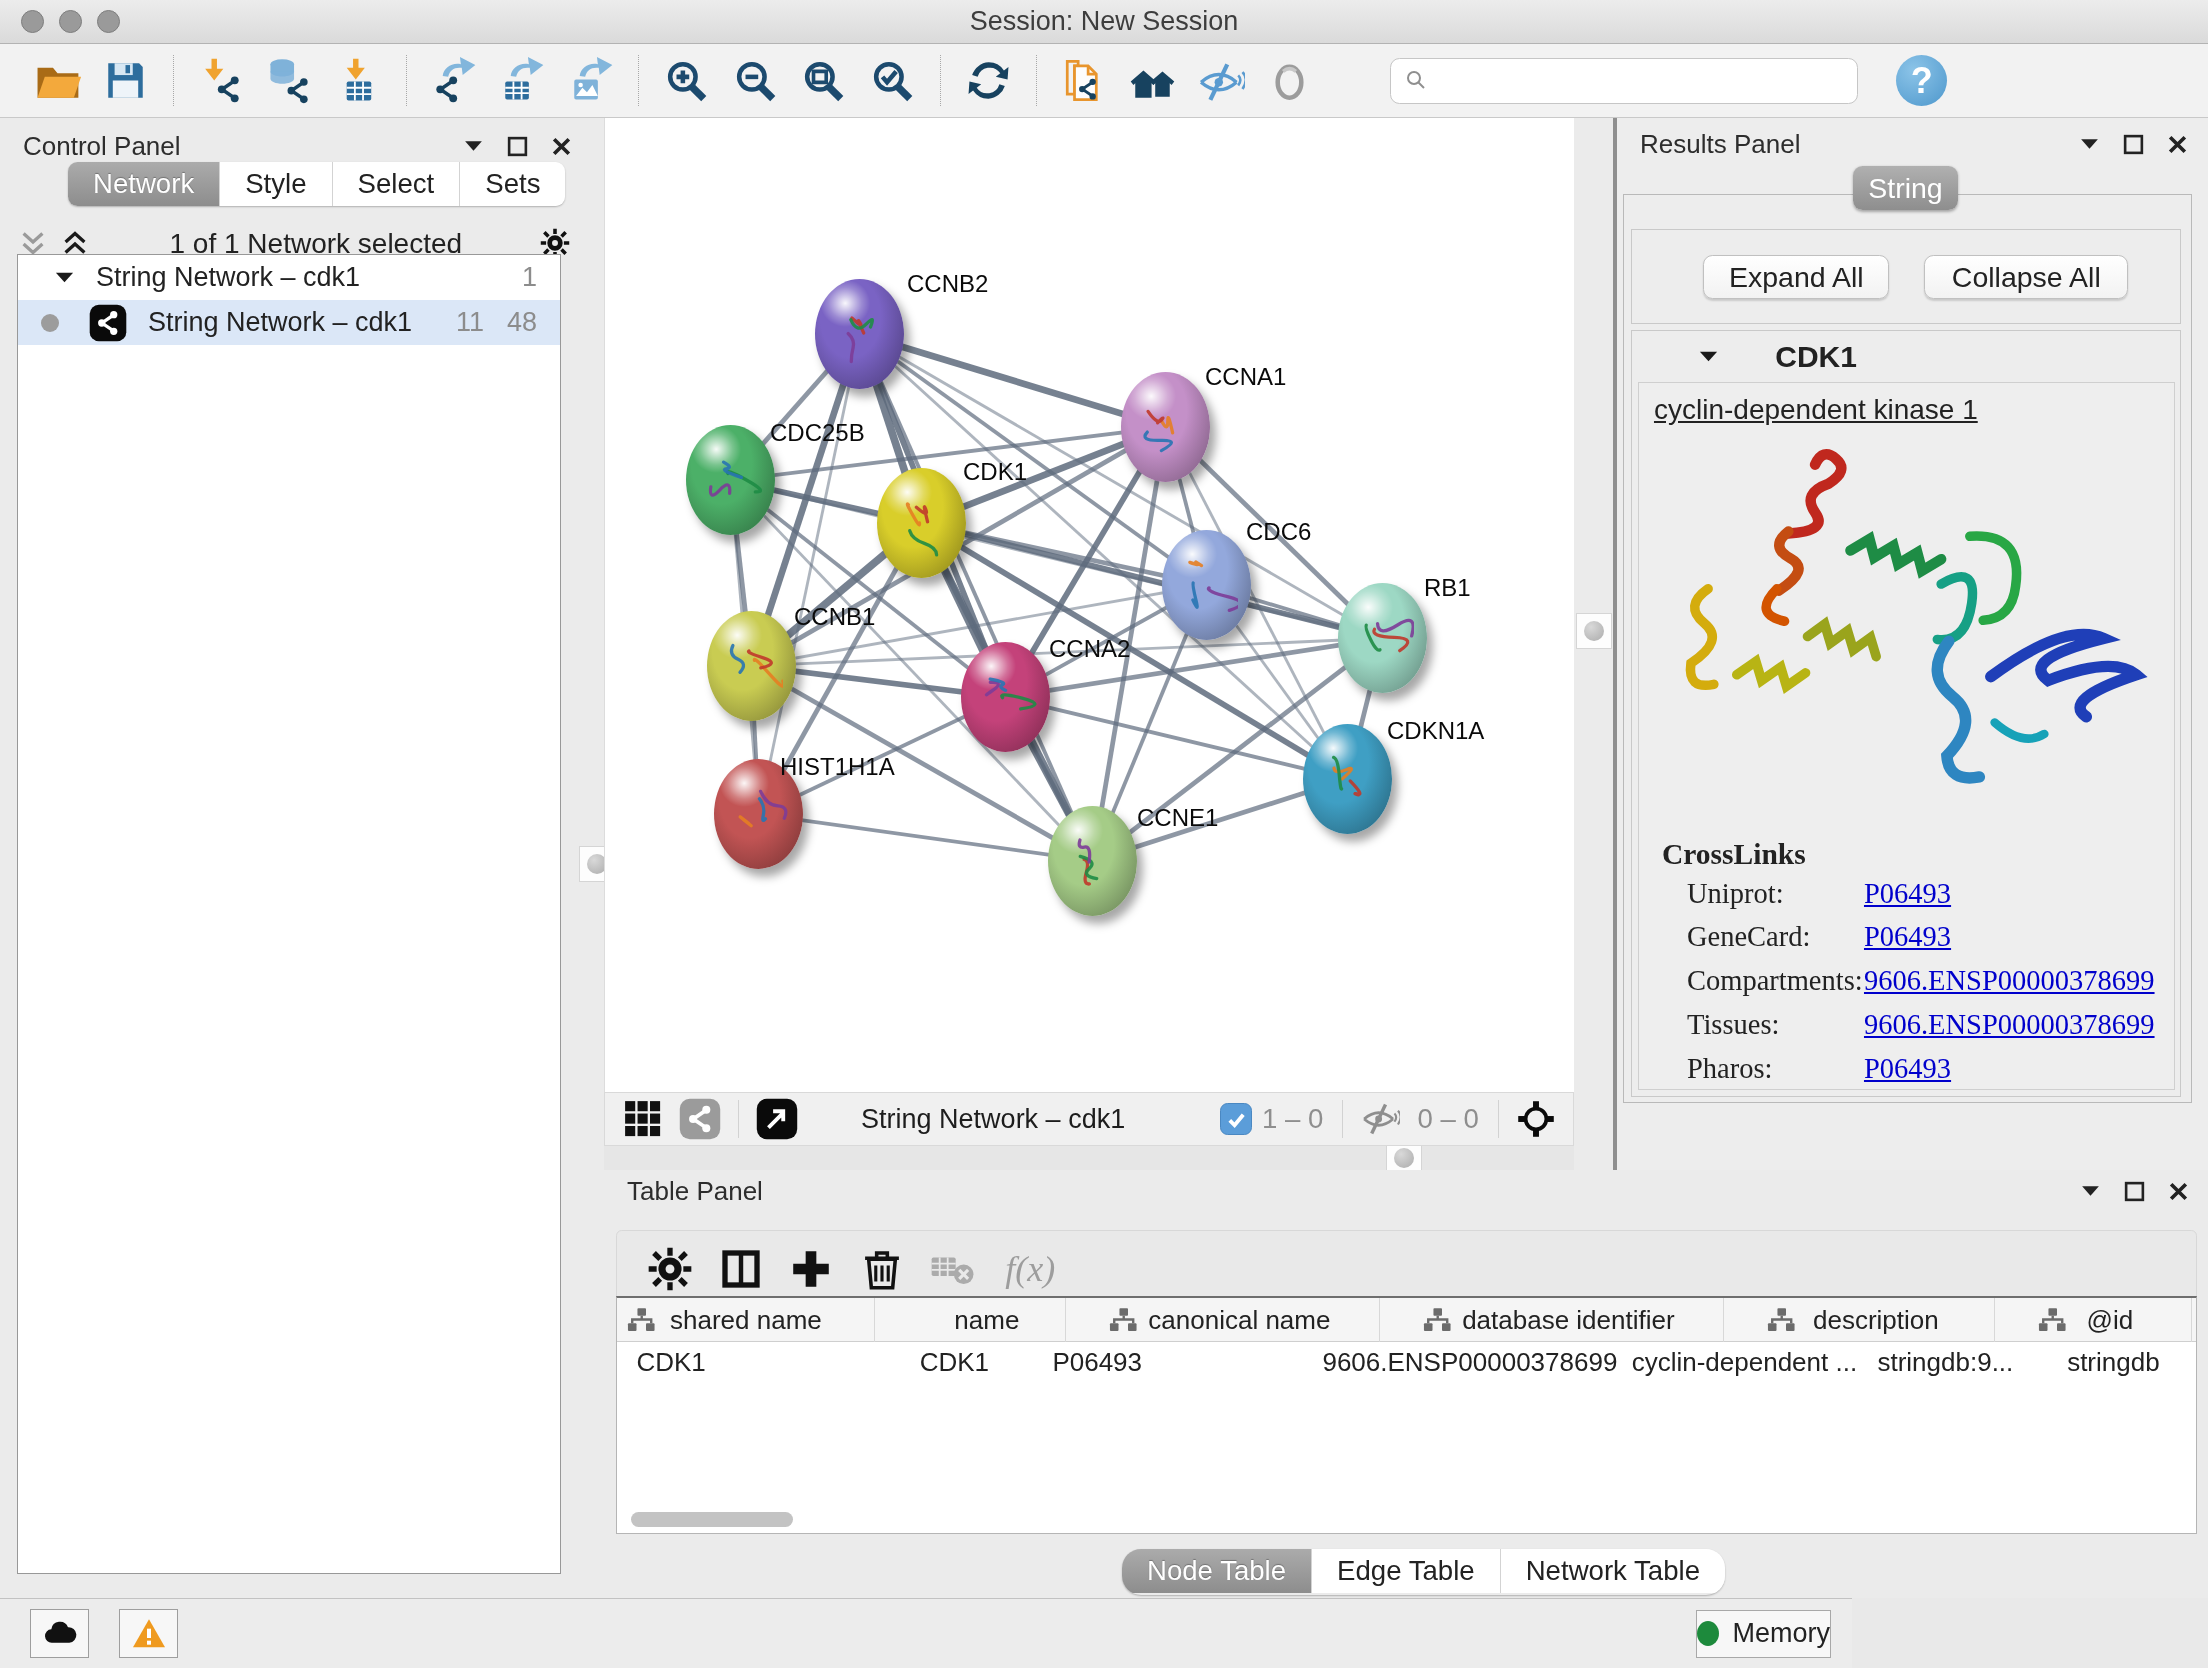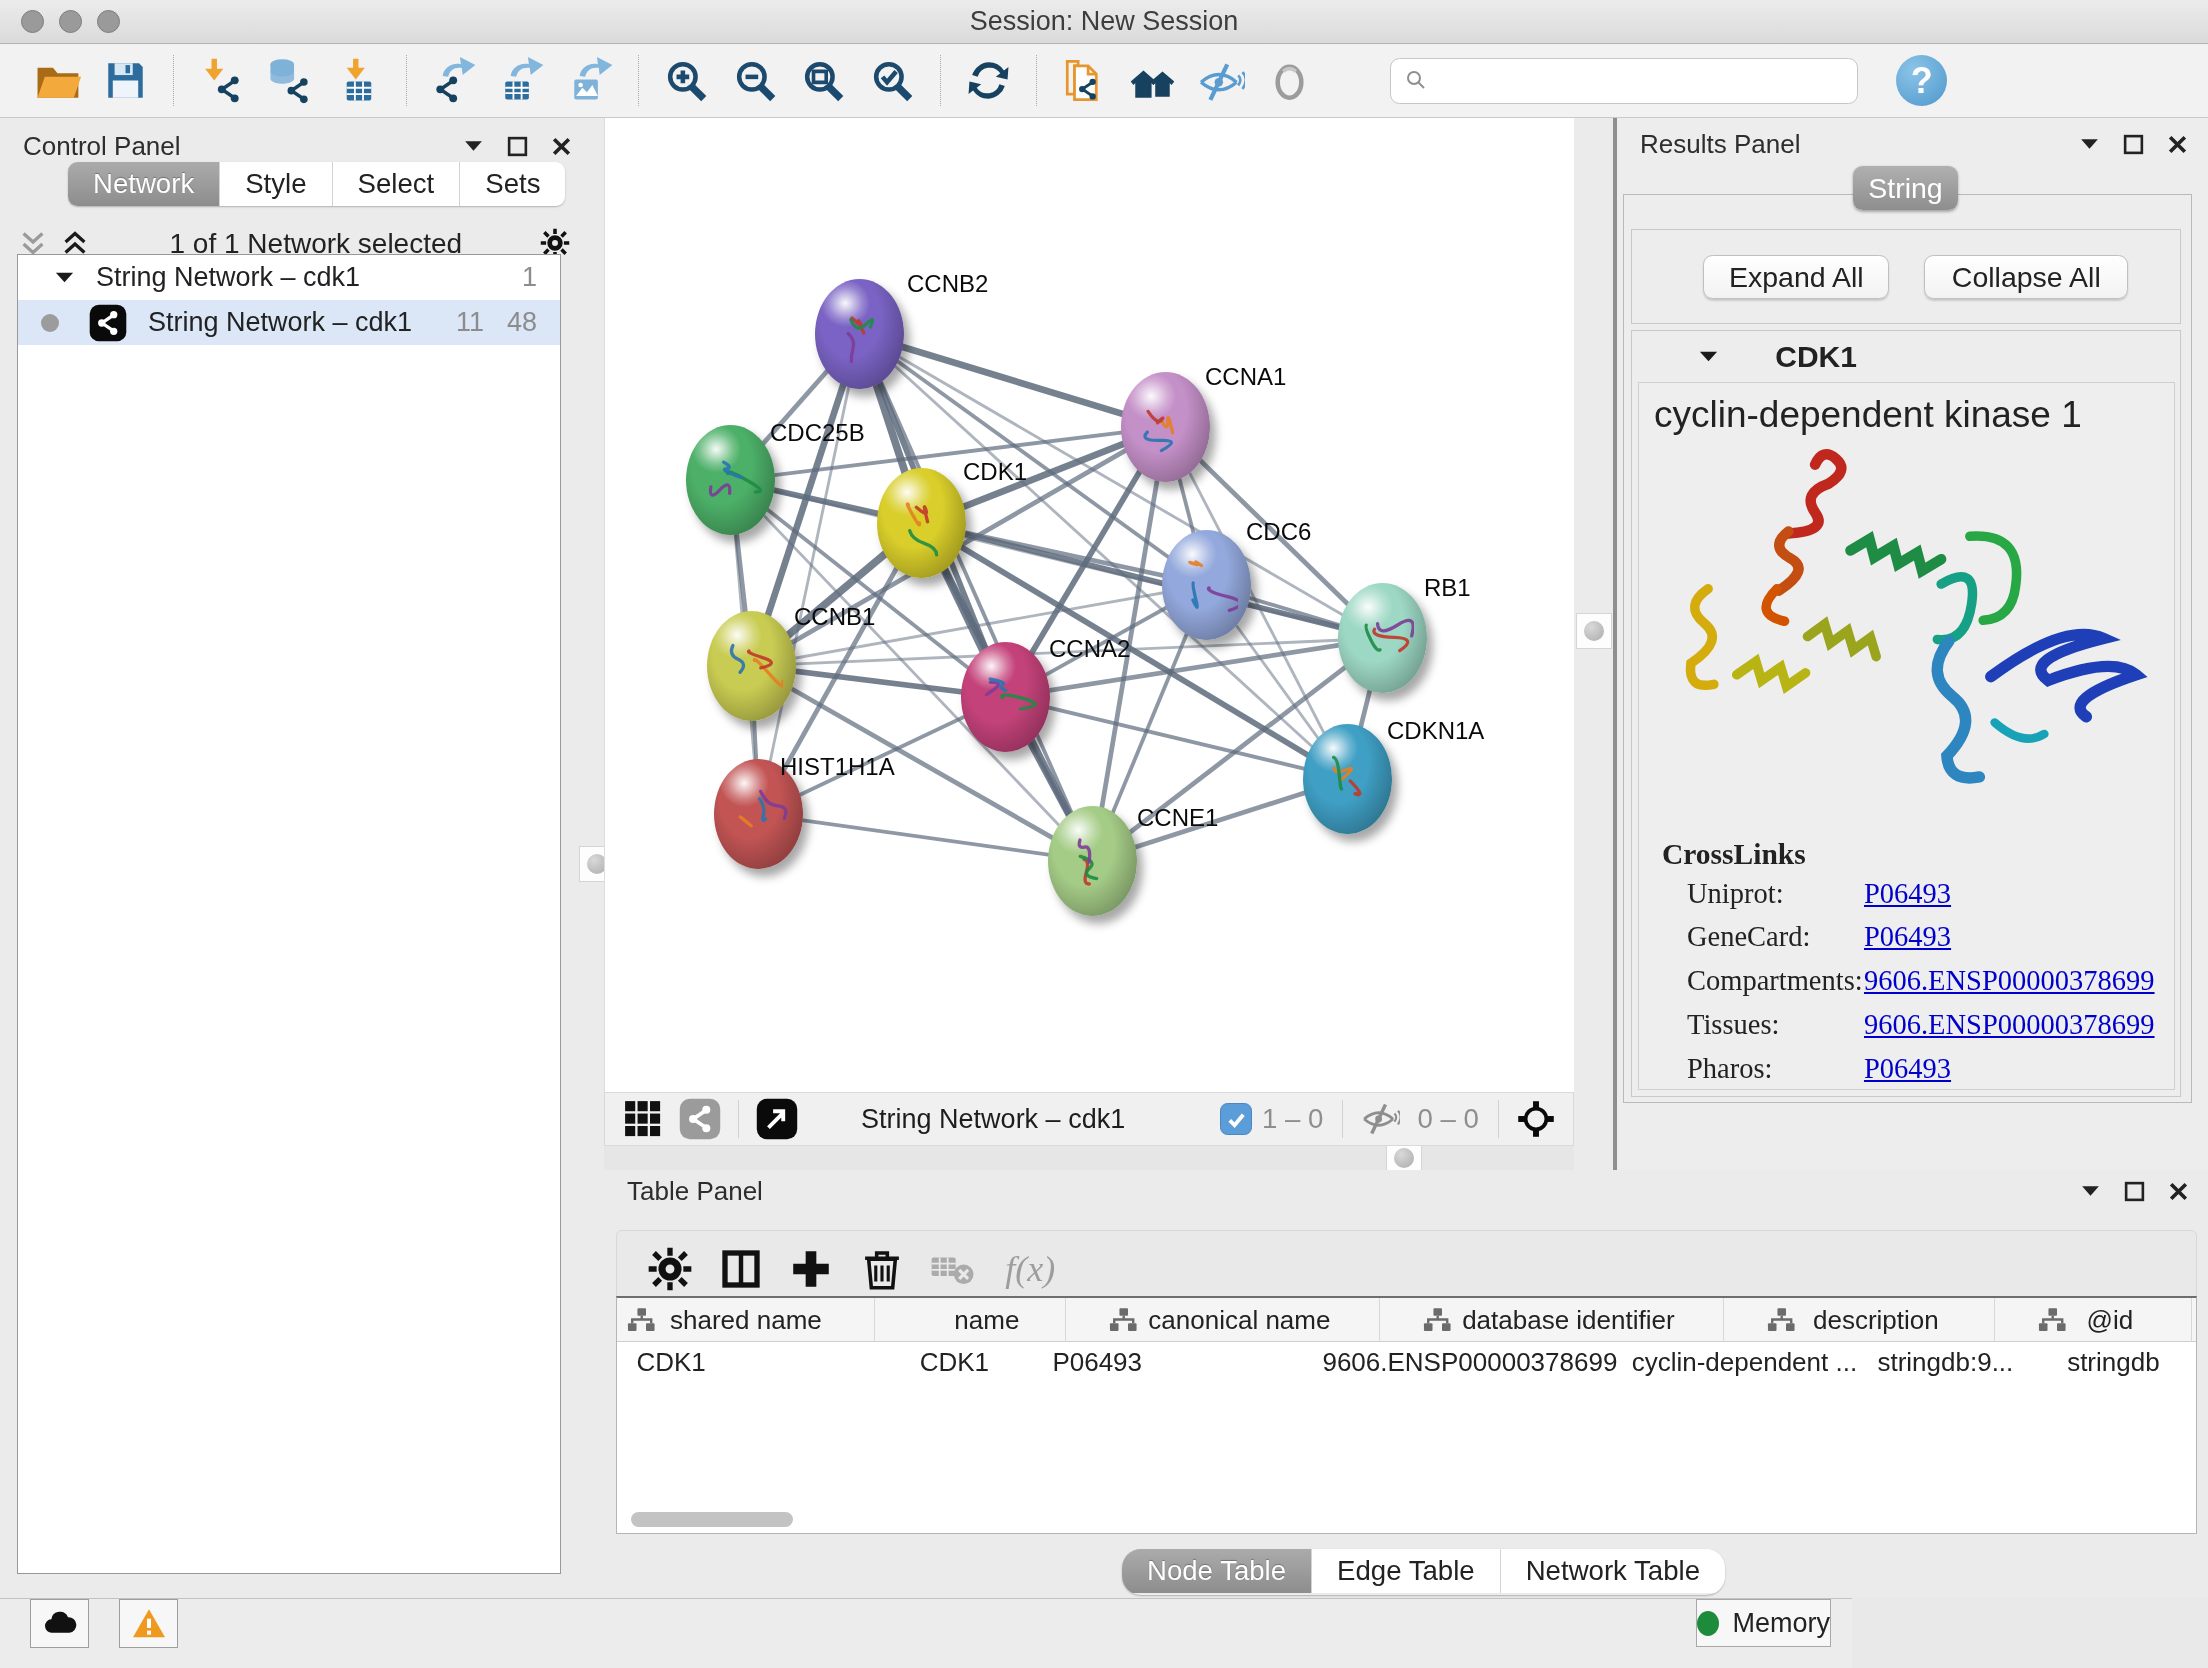--- a/index.html
+++ b/index.html
@@ -104,21 +104,21 @@
     background:linear-gradient(#ffffff,#f2f2f2); font-size:28.5px; display:flex; align-items:center;
     justify-content:center; box-shadow:0 1.9px 1.9px rgba(0,0,0,.15); }
   #btn-expand { left:71px; width:186px; }
   #btn-collapse { left:292px; width:204px; }
   #rp-entry { position:absolute; left:7.6px; top:135px; width:550px; height:767px; border:1.9px solid #c9c9c9; }
   #rp-entry-head { height:51px; display:flex; align-items:center; }
   #rp-entry-head svg { width:23px; height:23px; margin-left:65px; }
   #rp-entry-name { font-size:30px; font-weight:bold; margin-left:55px; }
   #rp-entry-body { position:absolute; left:5.7px; top:51px; right:5.7px; bottom:5.7px;
     border:1px solid #cfcfcf; background:#eeeeee; }
-  #rp-desc { font-size:37px; margin:11.4px 0 0 15px; }
+  #rp-desc { font-size:28px; margin:11.4px 0 0 15px;text-decoration:underline; }
   #protein-img { position:absolute; left:13.3px; top:53px; width:521px; height:382px; }
   .serif { font-family:"Liberation Serif","DejaVu Serif",serif; }
   #crosslinks-title { position:absolute; left:23px; top:455px; font-size:29.5px; font-weight:bold; }
   .xl-row { position:absolute; left:48px; font-size:28.5px; display:flex; }
   .xl-label { width:177px; }
   .xl-value { margin-left:0; color:#0000cc; text-decoration:underline; }
 
   
   #table-panel { left:604px; top:1170px; width:1605px; height:428px; background:#ebebeb; }
   #tp-head { position:absolute; left:23px; right:19px; top:5.7px; display:flex; justify-content:space-between; align-items:center; }
@@ -135,21 +135,21 @@
   .col-h svg { position:absolute; left:9.5px; width:28.5px; height:27px; }
   #tp-row { display:flex; height:40px; align-items:center; }
   .cell { font-size:26px; white-space:nowrap; overflow:hidden; flex:none; }
   #tp-hscroll { position:absolute; left:13.3px; bottom:5.7px; width:162px; height:15px;
     border-radius:7.6px; background:#c3c3c3; }
   #tp-tabs { position:absolute; left:518px; top:379px; height:46px; display:flex;
     border-radius:19px; overflow:hidden; box-shadow:0 1px 1.9px rgba(0,0,0,.25); }
 
   
   #status-bar { left:0; top:1598px; width:1852px; height:70px; background:#ececec;
-    border-top:1.9px solid #c2c2c2; display:flex; }
+    border-top:1.9px solid #c2c2c2; display:flex; align-items:center; }
   .sb-btn { width:59px; height:49px; background:#f7f7f7; border:1.9px solid #9e9e9e;
     display:flex; align-items:center; justify-content:center; margin-left:30px; }
   .sb-btn svg { width:36px; height:36px; }
   #memory-btn { margin-left:auto; margin-right:21px; width:135px; height:48px; background:#f7f7f7;
     border:1.9px solid #a8a8a8; display:flex; align-items:center; justify-content:center; gap:13.3px; font-size:27px; }
   #memory-dot { width:25px; height:25px; border-radius:50%; background:#1d8a3c; }
 </style>
 </head>
 <body>
 

